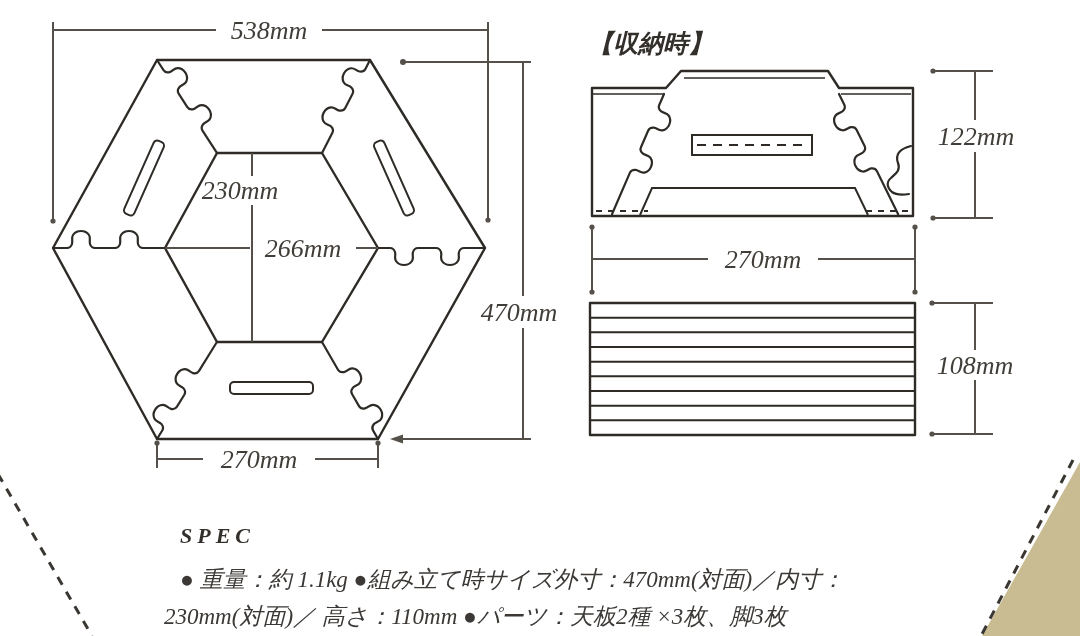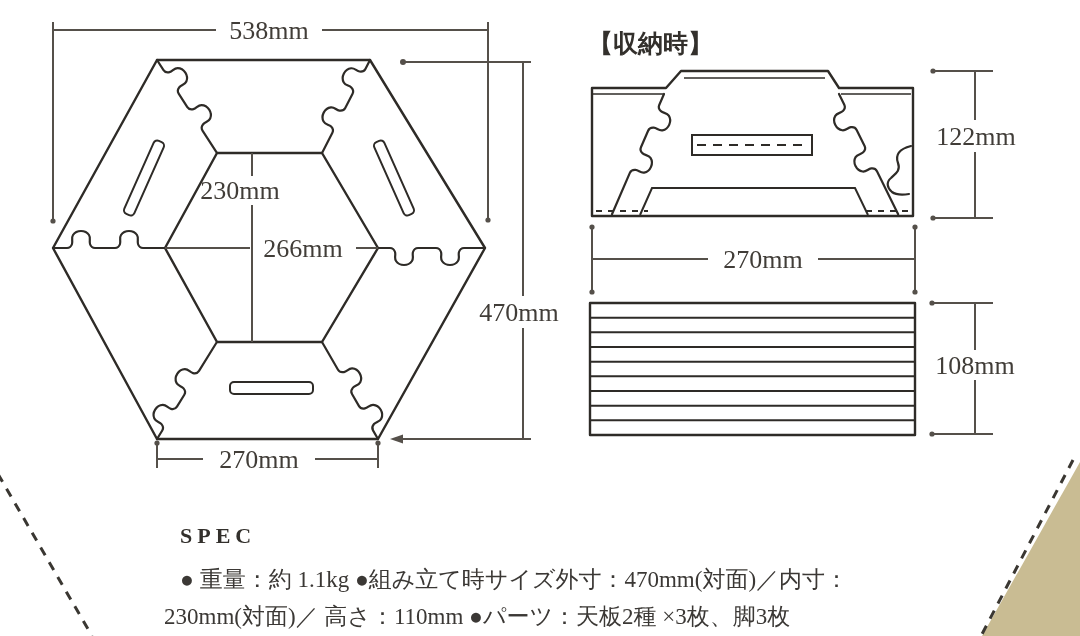--- a/index.html
+++ b/index.html
@@ -2,21 +2,21 @@
 <html style="--line: #2e2b27; --dim: #55504a; --text: #413d38; --accent: #c9bc93;"><head>
 <meta charset="utf-8">
 <style>
   :root{
     --line:#2e2b27;
     --dim:#55504a;
     --text:#413d38;
     --accent:#c9bc93;
   }
   html,body{margin:0;padding:0;background:#ffffff;}
-  .stage{position:relative;width:1080px;height:636px;background:#ffffff;overflow:hidden;}
+  .stage{position:relative;width:1080px;height:636px;background:#ffffff;overflow:hidden;font-style:italic;}
   svg{position:absolute;left:0;top:0;}
   .outline{stroke:var(--line);stroke-width:2.4;fill:none;stroke-linejoin:round;stroke-linecap:round;}
   .outline-thin{stroke:var(--line);stroke-width:1.6;fill:none;}
   .joint{stroke:var(--line);stroke-width:2.2;fill:none;stroke-linejoin:round;stroke-linecap:round;}
   .slot{stroke:var(--line);stroke-width:2;fill:none;}
   .dimline{stroke:var(--dim);stroke-width:2;fill:none;}
   .dimdot{fill:var(--dim);stroke:none;}
   .dimarrow{fill:var(--dim);stroke:none;}
   .hidden-dash{stroke:var(--line);stroke-width:2;fill:none;stroke-dasharray:6 6;}
   .slot-dash{stroke:var(--line);stroke-width:2;fill:none;stroke-dasharray:9 7;}

